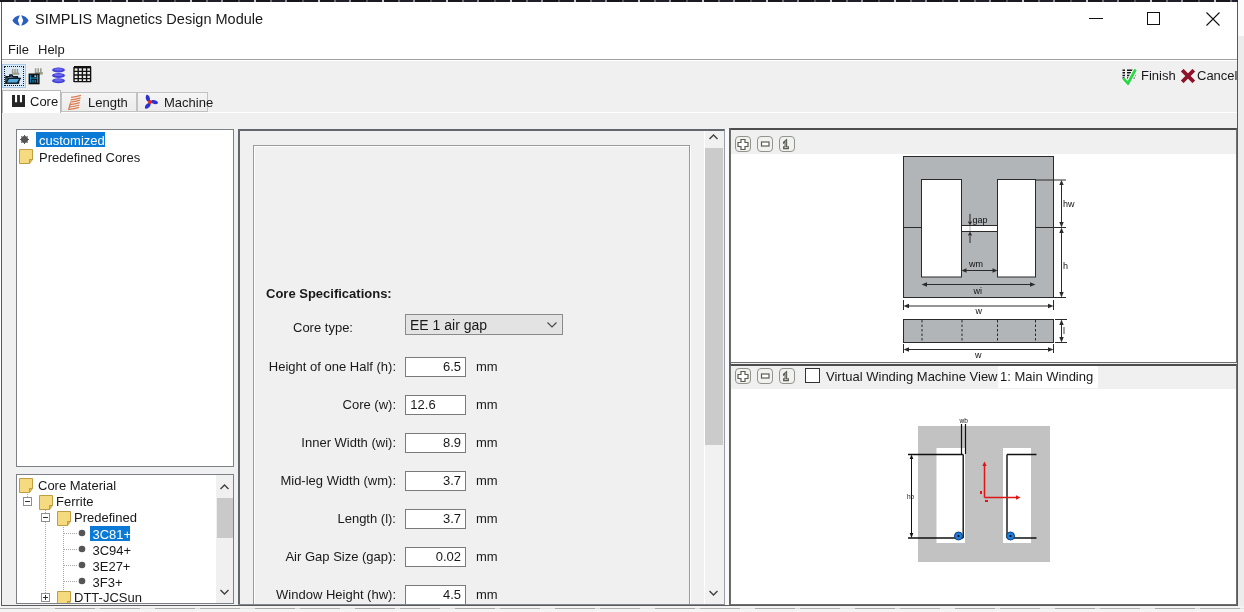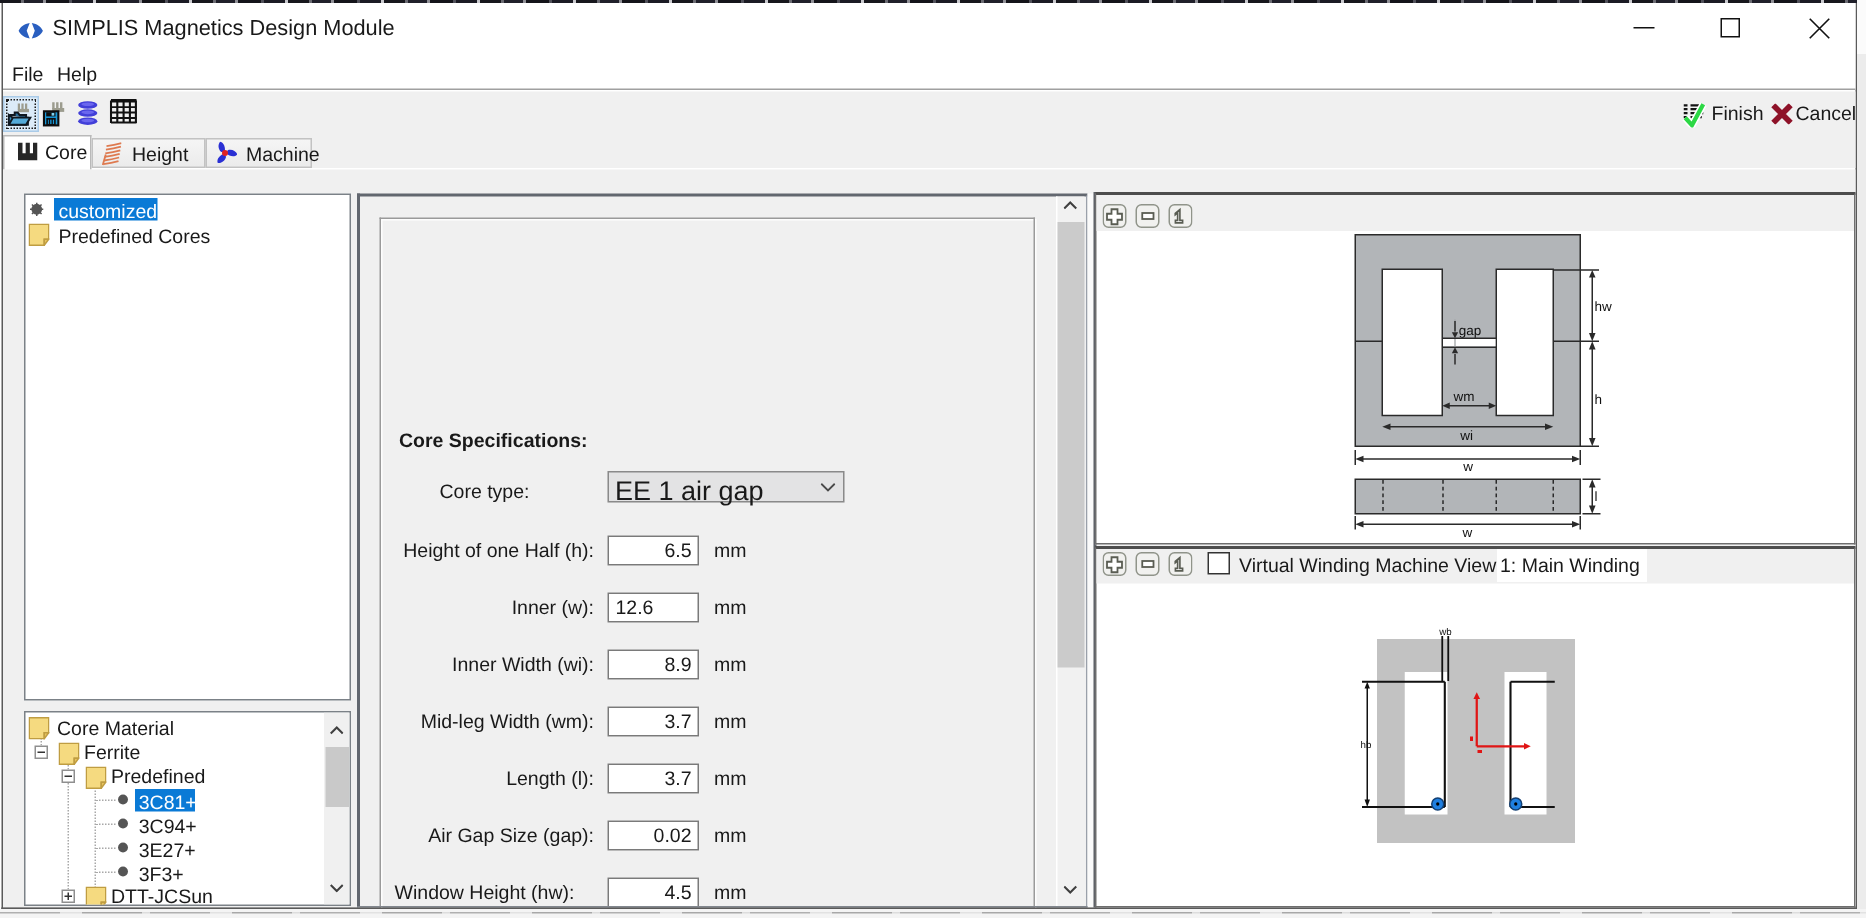--- a/index.html
+++ b/index.html
@@ -100,21 +100,21 @@
 <g stroke="#de7a50" stroke-width="1.2" fill="none">
 <path d="M2.5,16 L4.5,9"></path>
 <path d="M3,15.4 Q8,14.8 13,13.4"></path>
 <path d="M3.4,13 Q8.4,12.4 13.4,11"></path>
 <path d="M3.8,10.6 Q8.8,10 13.8,8.6"></path>
 <path d="M4.2,8.2 Q9.2,7.6 14.2,6.2"></path>
 <path d="M4.6,5.8 Q9.6,5.2 14.6,3.8"></path>
 <path d="M5,3.4 Q10,2.8 15,1.4"></path>
 </g>
 </svg>
-<div class="a t13" style="left:88px;top:95px">Height</div>
+<div class="a t13" style="left:88px;top:95px">Length</div>
 <svg class="a" style="left:142px;top:94px" width="16" height="16" viewBox="0 0 16 16">
 <g fill="#2a30d4">
 <path d="M7.6,7.2 C7.2,4.8 5.6,1.6 2.6,1.8 C1.6,3.8 2.6,6.8 5.4,8.2 Z" transform="rotate(18 8 8)"></path>
 <path d="M7.6,7.2 C7.2,4.8 5.6,1.6 2.6,1.8 C1.6,3.8 2.6,6.8 5.4,8.2 Z" transform="rotate(138 8 8)"></path>
 <path d="M7.6,7.2 C7.2,4.8 5.6,1.6 2.6,1.8 C1.6,3.8 2.6,6.8 5.4,8.2 Z" transform="rotate(258 8 8)"></path>
 </g>
 <circle cx="8" cy="8" r="2" fill="#e02222"></circle>
 </svg>
 <div class="a t13" style="left:164px;top:95px">Machine</div>
 
@@ -195,49 +195,49 @@
 <svg style="position:absolute;left:203px;top:114px" width="9" height="6">
       <path d="M0.5,1 L4.5,5 L8.5,1" stroke="#404040" fill="none" stroke-width="1.4"></path>
     </svg>
 </div>
 
 <div class="a" style="left:238px;top:129px;width:487px;height:476px;background:#f0f0f0;border-top:2px solid #62676f;border-left:2px solid #62676f;border-right:1px solid #9aa0aa;border-bottom:1px solid #878c94"></div>
 <div class="a" style="left:253px;top:145px;width:437px;height:467px;border:1px solid #9a9a9a;border-bottom:none;box-shadow:inset 1px 1px 0 #fdfdfd,1px 1px 0 #fdfdfd"></div>
 <div class="a t13" style="left:266px;top:286px;font-weight:bold">Core Specifications:</div>
 <div class="a t13" style="left:250px;top:320px;width:146px;text-align:center">Core type:</div>
 <div class="a" style="left:405px;top:314px;width:158px;height:21px;background:#e3e3e4;border:1px solid #8a8a8a"></div>
-<div class="a" style="left:410px;top:317px;font-size:18px;color:#191919;white-space:nowrap">EE 1 air gap</div>
+<div class="a" style="left:410px;top:317px;font-size:14px;color:#191919;white-space:nowrap">EE 1 air gap</div>
 <svg class="a" style="left:547px;top:322px" width="10" height="6">
     <path d="M0.5,0.5 L5,5 L9.5,0.5" stroke="#4a4a4a" fill="none" stroke-width="1.2"></path>
   </svg>
 <div class="a t13" style="left:250px;top:359px;width:146px;text-align:right">Height of one Half (h):</div>
 <div class="a" style="left:405px;top:357px;width:61px;height:20px;background:#fff;border:1px solid #7a7a7a"></div>
 <div class="a t13" style="left:405px;top:359px;width:56px;text-align:right">6.5</div>
 <div class="a t13" style="left:476px;top:359px">mm</div>
-<div class="a t13" style="left:250px;top:397px;width:146px;text-align:right">Inner (w):</div>
+<div class="a t13" style="left:250px;top:397px;width:146px;text-align:right">Core (w):</div>
 <div class="a" style="left:405px;top:395px;width:61px;height:20px;background:#fff;border:1px solid #7a7a7a"></div>
 <div class="a t13" style="left:395px;top:397px;width:56px;text-align:center">12.6</div>
 <div class="a t13" style="left:476px;top:397px">mm</div>
 <div class="a t13" style="left:250px;top:435px;width:146px;text-align:right">Inner Width (wi):</div>
 <div class="a" style="left:405px;top:433px;width:61px;height:20px;background:#fff;border:1px solid #7a7a7a"></div>
 <div class="a t13" style="left:405px;top:435px;width:56px;text-align:right">8.9</div>
 <div class="a t13" style="left:476px;top:435px">mm</div>
 <div class="a t13" style="left:250px;top:473px;width:146px;text-align:right">Mid-leg Width (wm):</div>
 <div class="a" style="left:405px;top:471px;width:61px;height:20px;background:#fff;border:1px solid #7a7a7a"></div>
 <div class="a t13" style="left:405px;top:473px;width:56px;text-align:right">3.7</div>
 <div class="a t13" style="left:476px;top:473px">mm</div>
 <div class="a t13" style="left:250px;top:511px;width:146px;text-align:right">Length (l):</div>
 <div class="a" style="left:405px;top:509px;width:61px;height:20px;background:#fff;border:1px solid #7a7a7a"></div>
 <div class="a t13" style="left:405px;top:511px;width:56px;text-align:right">3.7</div>
 <div class="a t13" style="left:476px;top:511px">mm</div>
 <div class="a t13" style="left:250px;top:549px;width:146px;text-align:right">Air Gap Size (gap):</div>
 <div class="a" style="left:405px;top:547px;width:61px;height:20px;background:#fff;border:1px solid #7a7a7a"></div>
 <div class="a t13" style="left:405px;top:549px;width:56px;text-align:right">0.02</div>
 <div class="a t13" style="left:476px;top:549px">mm</div>
-<div class="a t13" style="left:250px;top:587px;width:146px;text-align:center">Window Height (hw):</div>
+<div class="a t13" style="left:250px;top:587px;width:146px;text-align:right">Window Height (hw):</div>
 <div class="a" style="left:405px;top:585px;width:61px;height:20px;background:#fff;border:1px solid #7a7a7a"></div>
 <div class="a t13" style="left:405px;top:587px;width:56px;text-align:right">4.5</div>
 <div class="a t13" style="left:476px;top:587px">mm</div>
 
 <div class="a" style="left:704px;top:131px;width:19px;height:473px;background:#f1f1f1;border-left:1px solid #fff"></div>
 <svg class="a" style="left:709px;top:134px" width="9" height="6">
     <path d="M0.5,5 L4.5,1 L8.5,5" stroke="#404040" fill="none" stroke-width="1.4"></path>
   </svg>
 <div class="a" style="left:704.5px;top:148px;width:18px;height:297px;background:#cbcbcb"></div>
 <svg class="a" style="left:709px;top:590px" width="9" height="6">

